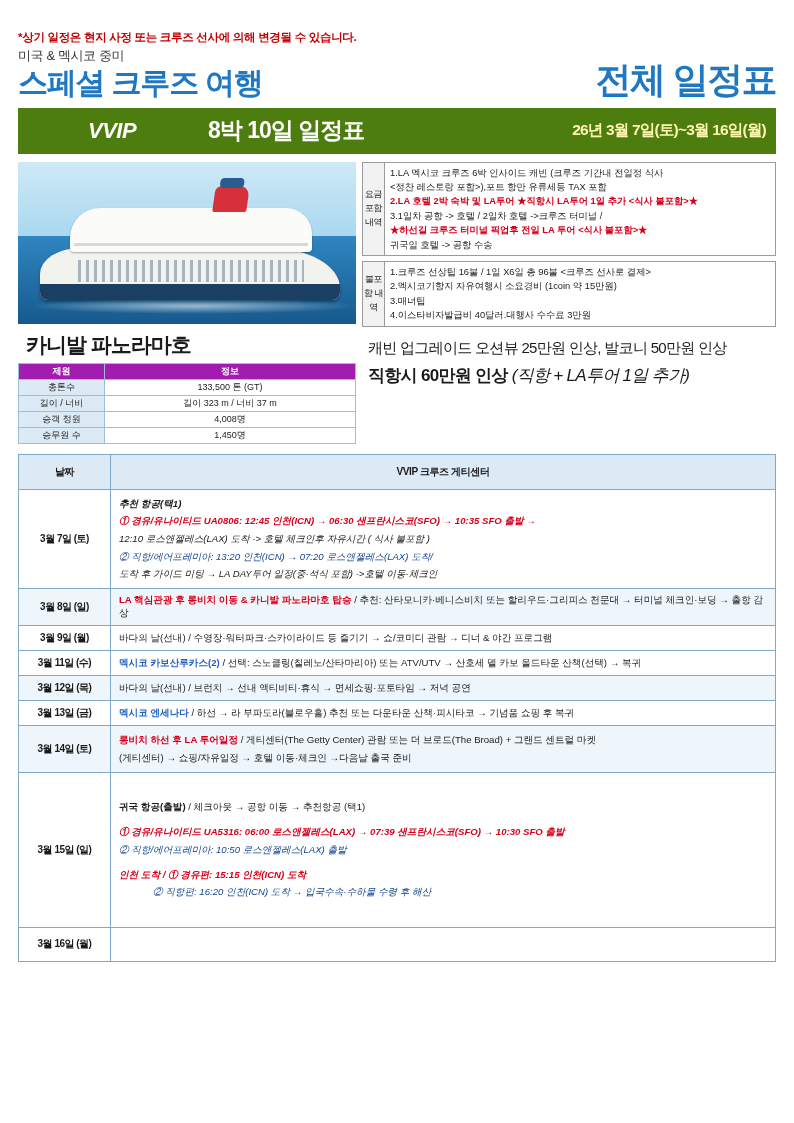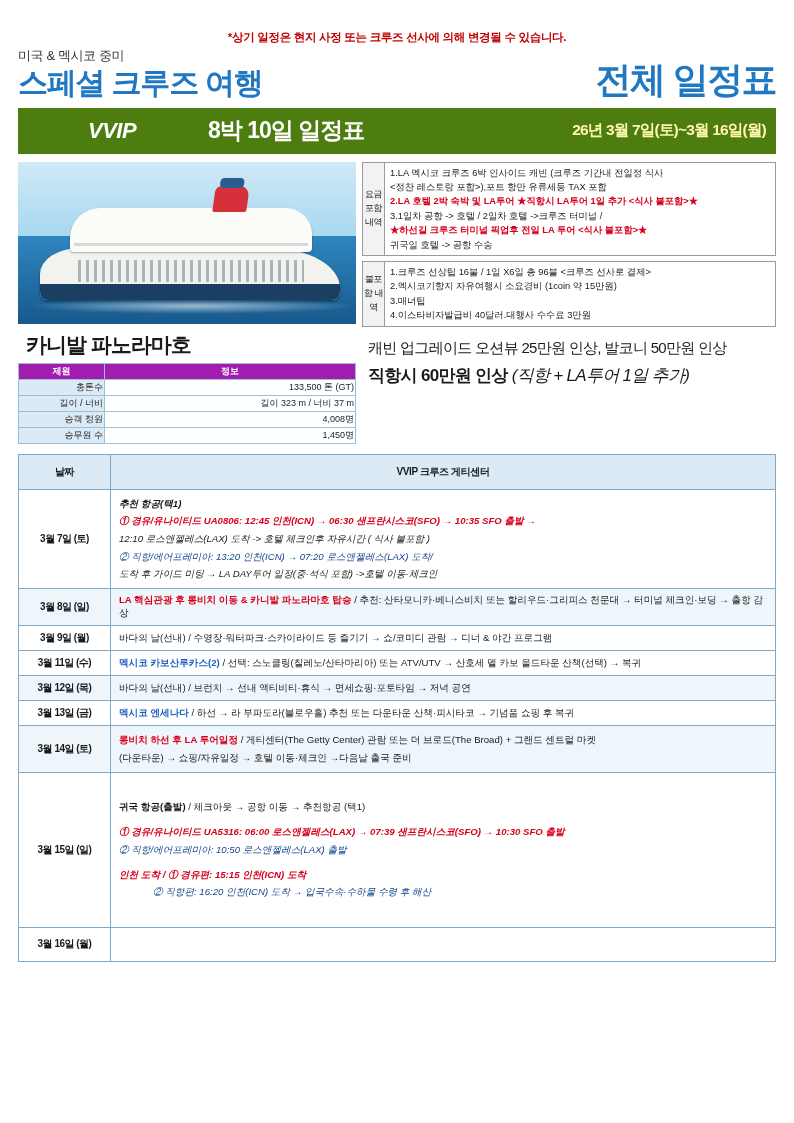--- a/index.html
+++ b/index.html
@@ -10,21 +10,21 @@
     background: #ffffff;
     font-family: "Liberation Sans", sans-serif;
     color: #1a1a1a;
     position: relative;
     overflow: hidden;
   }
   .page { width: 794px; height: 1123px; position: relative; padding: 0 18px; }
 
   
   .notice {
-    text-align: center;
+    text-align: left;
     font-size: 11.5px;
     color: #c00000;
     font-weight: bold;
     padding-top: 30px;
     letter-spacing: -0.3px;
   }
   .head-row {
     display: flex;
     align-items: flex-end;
     justify-content: space-between;
@@ -143,21 +143,21 @@
     margin: 7px 0 4px 8px;
   }
 
   
   table { border-collapse: collapse; }
   .spec { width: 338px; font-size: 9px; }
   .spec th {
     background:#a21caf; color:#fff; border:1px solid #9bbfd8;
     height:14px; font-weight:bold;
   }
-  .spec td { border:1px solid #9bbfd8; height:14px; text-align:right; color:#222; }
+  .spec td { border:1px solid #9bbfd8; height:14px; text-align:center; color:#222; }
   .spec td.k { background:#dceaf5; width:86px; }
 
   
   .fee-col { width: 418px; margin-left: 6px; }
   .fee { width: 100%; font-size: 9.3px; }
   .fee td { border:1px solid #9b9b9b; vertical-align: middle; padding: 3px 5px; line-height: 1.55; }
   .fee td.label {
     width: 22px; text-align:center; background:#f2f2f2; font-size:9px; letter-spacing:-0.5px;
     padding: 2px 1px;
   }
@@ -328,21 +328,21 @@
 
     <tr>
       <td class="date">3월 13일 (금)</td>
       <td><span class="blue">멕시코 엔세나다</span><span> / 하선 → 라 부파도라(블로우홀) 추천 또는 다운타운 산책·피시타코 → 기념품 쇼핑 후 복귀</span></td>
     </tr>
 
     <tr class="alt">
       <td class="date">3월 14일 (토)</td>
       <td class="line">
         <div><span class="it-red">롱비치 하선 후 LA 투어일정</span><span> / 게티센터(The Getty Center) 관람 또는 더 브로드(The Broad) + 그랜드 센트럴 마켓</span></div>
-        <div>(다운타운) → 쇼핑/자유일정 → 호텔 이동·체크인 →다음날 출국 준비</div>
+        <div>(게티센터) → 쇼핑/자유일정 → 호텔 이동·체크인 →다음날 출국 준비</div>
       </td>
     </tr>
 
     <tr>
       <td class="date" style="height:155px;vertical-align:middle">3월 15일 (일)</td>
       <td class="line" style="height:155px;vertical-align:middle">
         <div><span style="font-weight:bold">귀국 항공(출발)</span><span> / 체크아웃 → 공항 이동 → 추천항공 (택1)</span></div>
         <div style="height:7px"></div>
         <div class="it-red ital">① 경유/유나이티드 UA5316: 06:00 로스앤젤레스(LAX) → 07:39 샌프란시스코(SFO) → 10:30 SFO 출발</div>
         <div class="navy ital">② 직항/에어프레미아: 10:50 로스앤젤레스(LAX) 출발</div>

